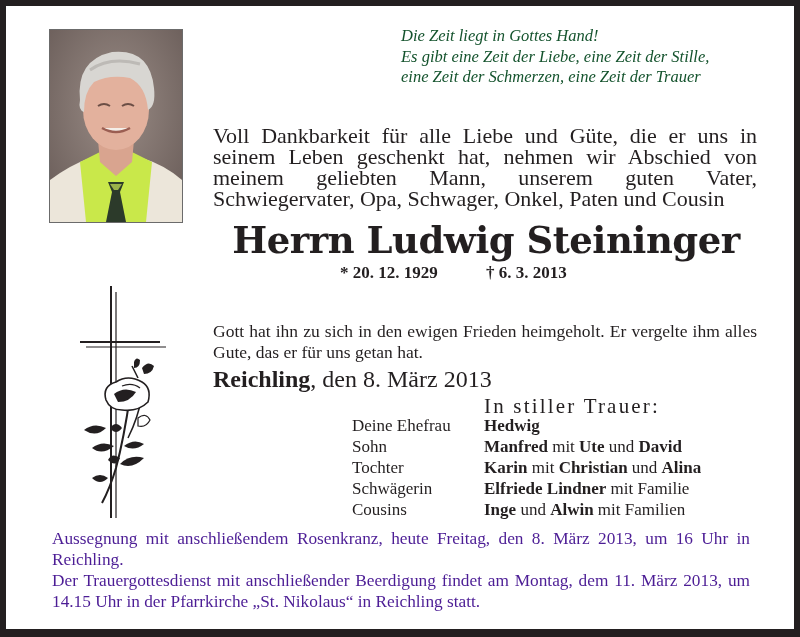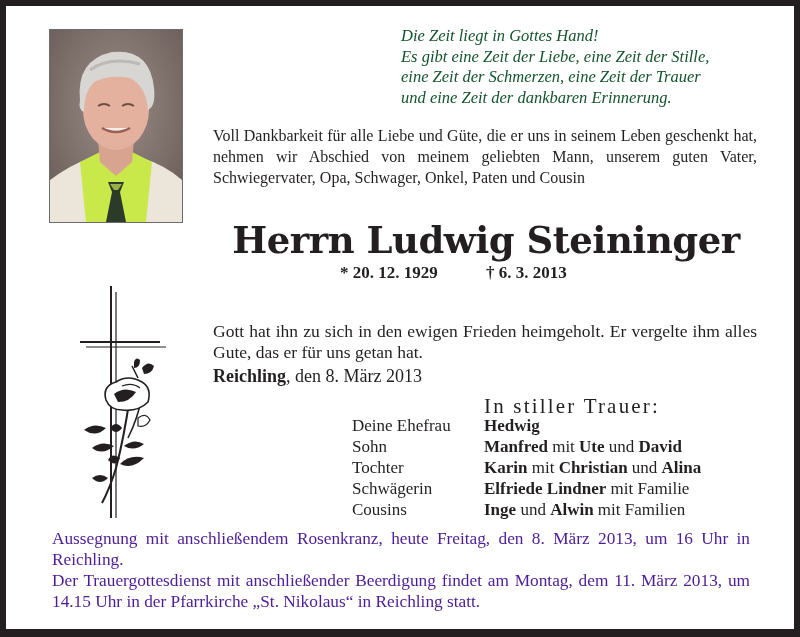--- a/index.html
+++ b/index.html
@@ -1,26 +1,26 @@
 <!DOCTYPE html>
 <html><head>
 <meta charset="utf-8">
 <style>
   html, body { margin:0; padding:0; }
   body { width:800px; height:637px; background:#231f20; position:relative; overflow:hidden; }
   .card { position:absolute; left:6px; top:6px; width:788px; height:623px; background:#fff; }
   .photo { position:absolute; left:43px; top:23px; width:132px; height:192px; border:1px solid #6b6b6b; overflow:hidden; background:#7d706c; }
   .poem { position:absolute; left:395px; top:20px; width:400px; font-family:"Liberation Serif",serif; font-style:italic; font-size:16.5px; line-height:20.5px; color:#14532d; }
-  .intro { position:absolute; left:207px; top:119px; width:544px; font-family:"Liberation Serif",serif; font-size:16px; line-height:21px; text-align:justify; text-align-last:left; color:#231f20; }
+  .intro { position:absolute; left:207px; top:119px; width:544px; font-family:"Liberation Serif",serif; font-size:22px; line-height:21px; text-align:justify; text-align-last:left; color:#231f20; }
   .name { position:absolute; left:200px; top:212px; width:560px; text-align:center; font-family:"DejaVu Serif",serif; font-weight:bold; font-size:37px; letter-spacing:-0.5px; color:#231f20; }
   .dates { position:absolute; left:334px; top:257px; font-family:"Liberation Serif",serif; font-weight:bold; font-size:17px; color:#231f20; }
   .dates span { display:inline-block; }
   .dates .death { margin-left:44px; }
   .gott { position:absolute; left:207px; top:315px; width:544px; font-family:"Liberation Serif",serif; font-size:17.5px; line-height:21px; text-align:justify; text-align-last:left; color:#231f20; }
-  .place { position:absolute; left:207px; top:360px; font-family:"Liberation Serif",serif; font-size:18px; color:#231f20; }
+  .place { position:absolute; left:207px; top:360px; font-family:"Liberation Serif",serif; font-size:24px; color:#231f20; }
   .place b { font-weight:bold; }
   .trauer-head { position:absolute; left:478px; top:388px; font-family:"Liberation Serif",serif; font-size:21px; letter-spacing:2.2px; color:#231f20; }
   .mourners { position:absolute; left:346px; top:409px; font-family:"Liberation Serif",serif; font-size:17px; line-height:21px; color:#231f20; }
   .mourners .row { display:flex; }
   .mourners .rel { width:132px; }
   .mourners b { font-weight:bold;margin-top:24px; }
   .footer { position:absolute; left:46px; top:522px; width:698px; font-family:"Liberation Serif",serif; font-size:17.3px; line-height:21px; color:#4c1d95; text-align:justify; text-align-last:left; }
   .cross { position:absolute; left:66px; top:272px; width:96px; height:240px; }
 </style>
 </head>
@@ -56,21 +56,20 @@
       <path d="M72 76 Q78 72 84 76" stroke="#6b4e45" stroke-width="2" fill="none"></path>
 
       <path d="M52 98 Q66 106 80 98" stroke="#9b5e52" stroke-width="2.5" fill="#f4eee8"></path>
     </svg>
   </div>
 
   <div class="poem">
     <div>Die Zeit liegt in Gottes Hand!</div>
     <div>Es gibt eine Zeit der Liebe, eine Zeit der Stille,</div>
     <div>eine Zeit der Schmerzen, eine Zeit der Trauer</div>
-    <div>und eine Zeit der dankbaren Erinnerung.</div>
   </div>
 
   <div class="intro">Voll Dankbarkeit für alle Liebe und Güte, die er uns in seinem Leben geschenkt hat, nehmen wir Abschied von meinem geliebten Mann, unserem guten Vater, Schwiegervater, Opa, Schwager, Onkel, Paten und Cousin</div>
 
   <div class="name">Herrn Ludwig Steininger</div>
 
   <div class="dates">
     <span>* 20. 12. 1929</span>
     <span class="death">† 6. 3. 2013</span>
   </div>

